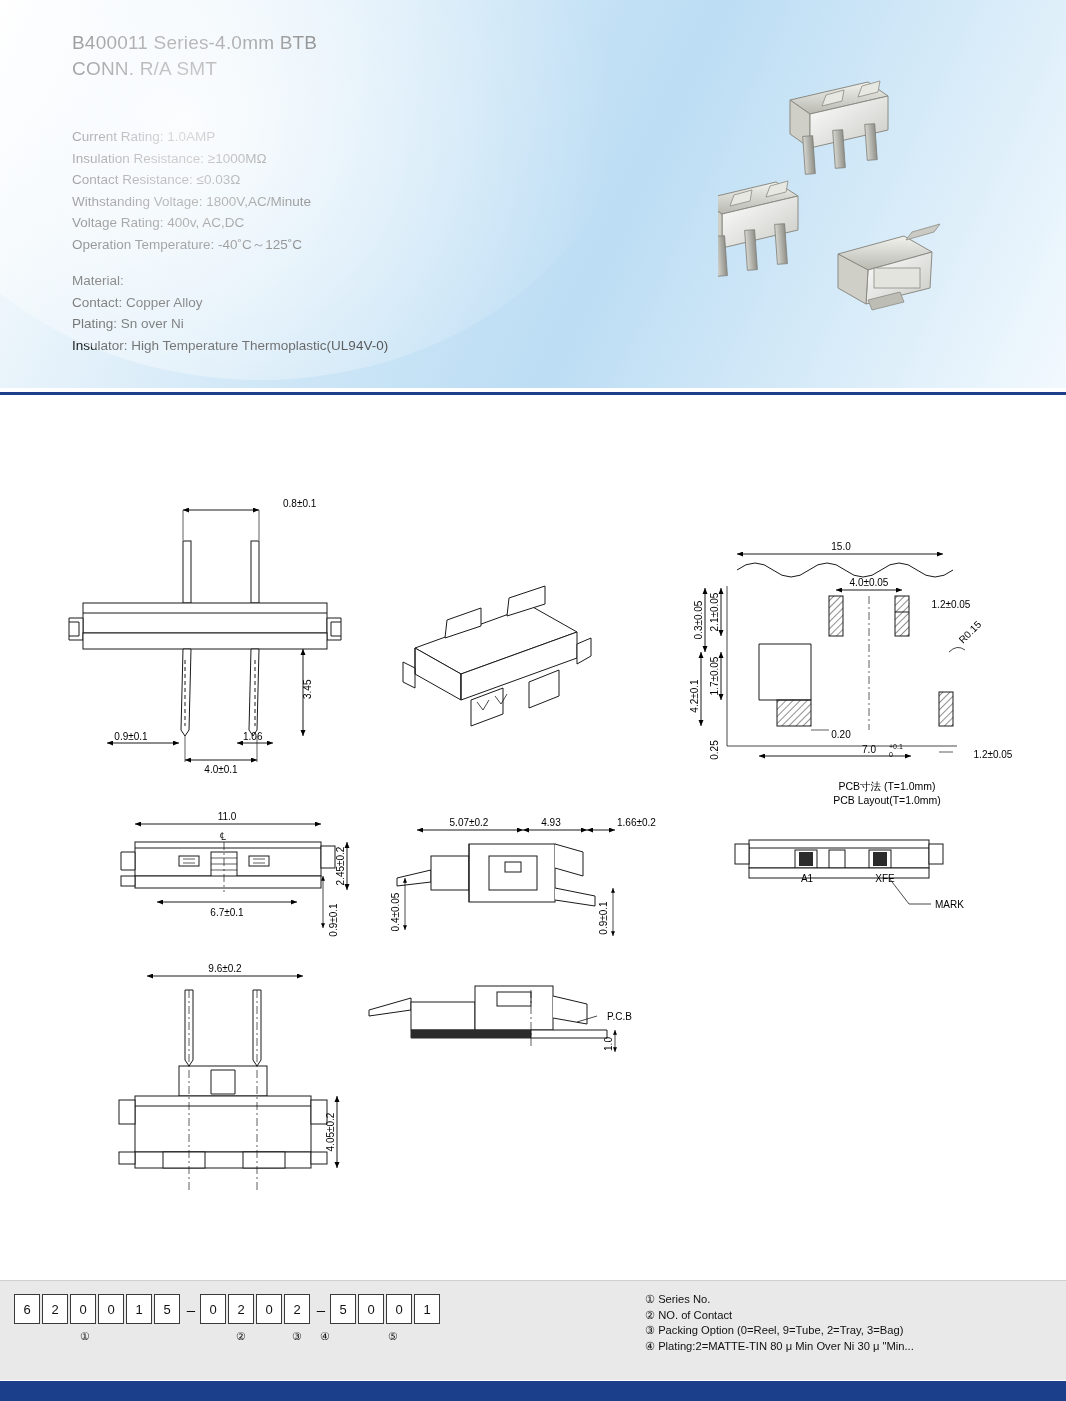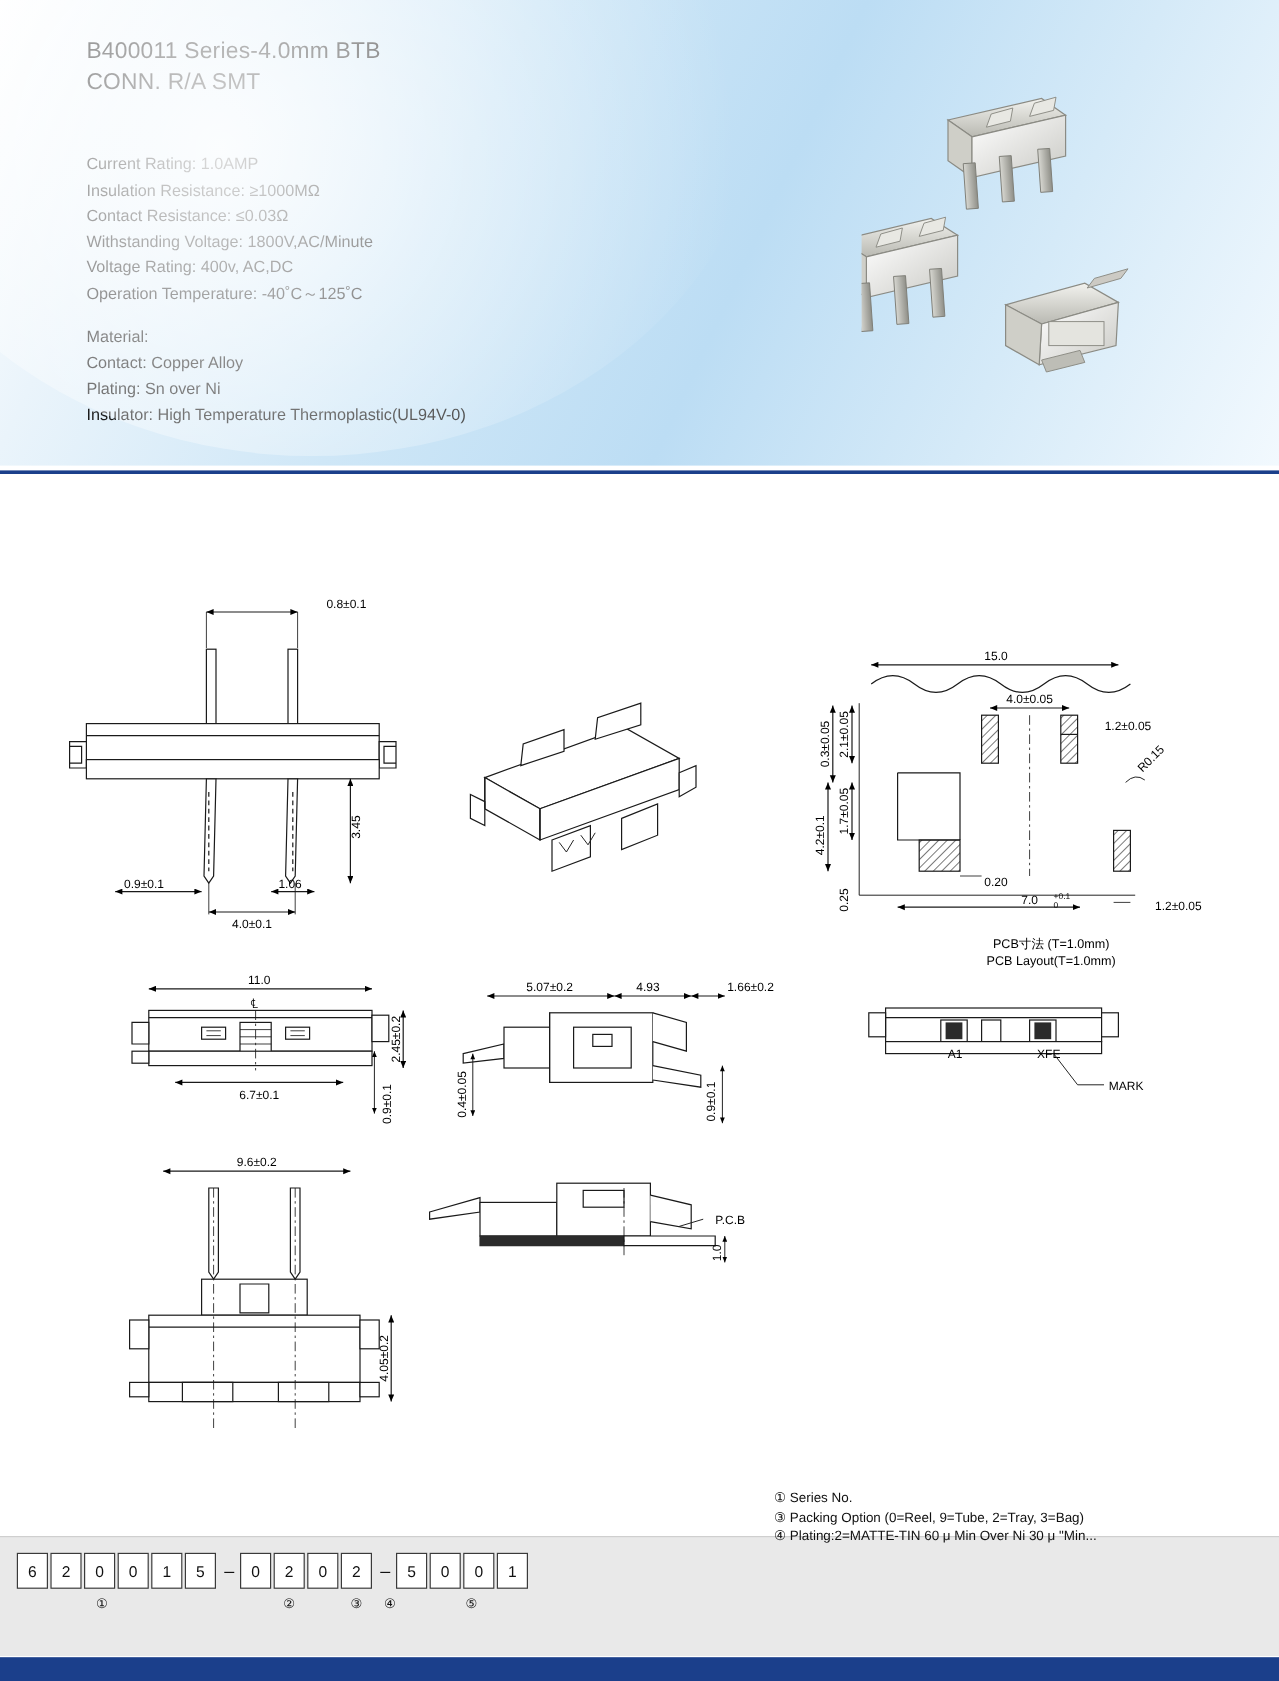--- a/index.html
+++ b/index.html
@@ -43,42 +43,42 @@
   .material {
     position:absolute; left:72px; top:270px;
     font-size:13.5px; line-height:21.5px; color:#1b1b1b;
   }
 
   
   .photo-area { position:absolute; right:18px; top:40px; width:330px; height:290px; }
   .photo-area svg { display:block; }
 
   
-  .drawings { position:absolute; left:0; top:400px; width:1066px; height:880px; }
+  .drawings { position:absolute; left:0; top:400px; width:1066px; height:880px;padding-left:11px; }
   .drawings svg { display:block; }
 
   
   .footer {
     position:absolute; left:0; top:1280px; width:1066px; height:100px;
     background:#e9e9e9;
     border-top:1px solid #cfcfcf;
   }
   .pn-wrap { position:absolute; left:14px; top:1292px; width:620px; height:72px; }
   .pn-row { display:flex; align-items:center; height:34px; }
   .pn-box {
     width:26px; height:30px; border:1px solid #3a3a3a; background:#ffffff;
     display:flex; align-items:center; justify-content:center;
     font-size:13px; color:#111; margin-right:2px;
   }
   .pn-dash { width:18px; text-align:center; font-size:15px; color:#111; }
   .pn-marks { position:relative; height:26px; width:100%; font-size:11px; color:#111; }
   .pn-marks span { position:absolute; top:4px; }
 
   .legend {
-    position:absolute; left:645px; top:1242px; width:400px;
+    position:absolute; left:645px; top:1292px; width:400px;
     font-size:11.2px; line-height:15.6px; color:#111;
   }
 
   .bottom-bar {
     position:absolute; left:0; top:1381px; width:1066px; height:20px;
     background:#1b3f8b;
   }
 </style>
 </head>
 <body>
@@ -415,17 +415,18 @@
     <span style="left:66px">①</span>
     <span style="left:222px">②</span>
     <span style="left:278px">③</span>
     <span style="left:306px">④</span>
     <span style="left:374px">⑤</span>
   </div>
 </div>
 
 <div class="legend">
   <div>① Series No.</div>
+  <div>② NO. of Contact</div>
   <div>③ Packing Option (0=Reel, 9=Tube, 2=Tray, 3=Bag)</div>
-  <div>④ Plating:2=MATTE-TIN 60 μ Min Over Ni 30 μ "Min...</div>
+  <div>④ Plating:2=MATTE-TIN 80 μ Min Over Ni 30 μ "Min...</div>
 </div>
 
 <div class="bottom-bar"></div>
 
 </body></html>

